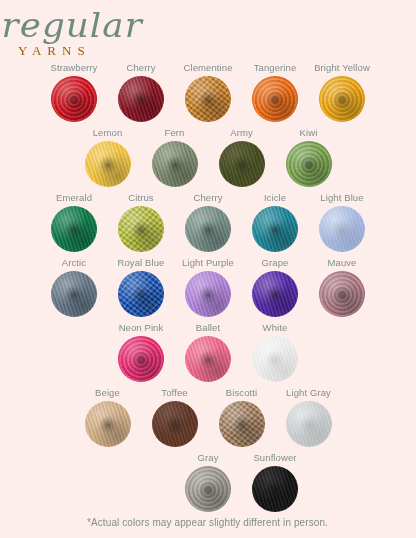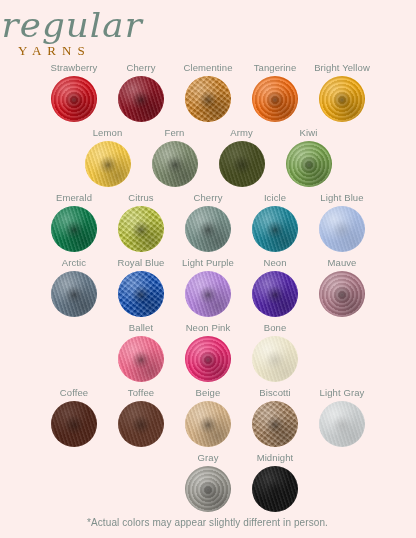--- a/index.html
+++ b/index.html
@@ -237,72 +237,68 @@
       </div>
       <div class="cell">
         <div class="swatch-label">Royal Blue</div>
         <div class="swatch skein" style="background: rgb(11, 79, 190);"></div>
       </div>
       <div class="cell">
         <div class="swatch-label">Light Purple</div>
         <div class="swatch" style="background: rgb(181, 134, 222);"></div>
       </div>
       <div class="cell">
-        <div class="swatch-label">Neon</div>
+        <div class="swatch-label">Grape</div>
         <div class="swatch" style="background: rgb(83, 38, 168);"></div>
       </div>
       <div class="cell">
         <div class="swatch-label">Mauve</div>
         <div class="swatch swirl" style="background: rgb(176, 123, 137);"></div>
       </div>
     </div>
     <div class="row">
       <div class="cell">
+        <div class="swatch-label">Neon Pink</div>
+        <div class="swatch swirl" style="background: rgb(238, 42, 114);"></div>
+      </div>
+      <div class="cell">
         <div class="swatch-label">Ballet</div>
         <div class="swatch" style="background: rgb(242, 105, 140);"></div>
       </div>
       <div class="cell">
-        <div class="swatch-label">Neon Pink</div>
-        <div class="swatch swirl" style="background: rgb(238, 42, 114);"></div>
-      </div>
-      <div class="cell">
-        <div class="swatch-label">Bone</div>
-        <div class="swatch pale" style="background: rgb(238, 231, 203);"></div>
-      </div>
-    </div>
-    <div class="row">
-      <div class="cell">
-        <div class="swatch-label">Coffee</div>
-        <div class="swatch deep" style="background: rgb(78, 36, 24);"></div>
+        <div class="swatch-label">White</div>
+        <div class="swatch pale" style="background: rgb(239, 240, 239);"></div>
+      </div>
+    </div>
+    <div class="row">
+      <div class="cell">
+        <div class="swatch-label">Beige</div>
+        <div class="swatch" style="background: rgb(214, 179, 135);"></div>
       </div>
       <div class="cell">
         <div class="swatch-label">Toffee</div>
         <div class="swatch deep" style="background: rgb(95, 53, 38);"></div>
       </div>
       <div class="cell">
-        <div class="swatch-label">Beige</div>
-        <div class="swatch" style="background: rgb(214, 179, 135);"></div>
-      </div>
-      <div class="cell">
         <div class="swatch-label">Biscotti</div>
         <div class="swatch skein" style="background: rgb(168, 128, 90);"></div>
       </div>
       <div class="cell">
         <div class="swatch-label">Light Gray</div>
         <div class="swatch pale" style="background: rgb(205, 209, 210);"></div>
       </div>
     </div>
     <div class="row">
       <div class="cell"></div>
       <div class="cell"></div>
       <div class="cell">
         <div class="swatch-label">Gray</div>
         <div class="swatch swirl" style="background: rgb(156, 154, 146);"></div>
       </div>
       <div class="cell">
-        <div class="swatch-label">Midnight</div>
+        <div class="swatch-label">Sunflower</div>
         <div class="swatch deep" style="background: rgb(18, 18, 18);"></div>
       </div>
       <div class="cell"></div>
     </div>
   </div>
 
 <div class="footer">*Actual colors may appear slightly different in person.</div>
 
 </body></html>

